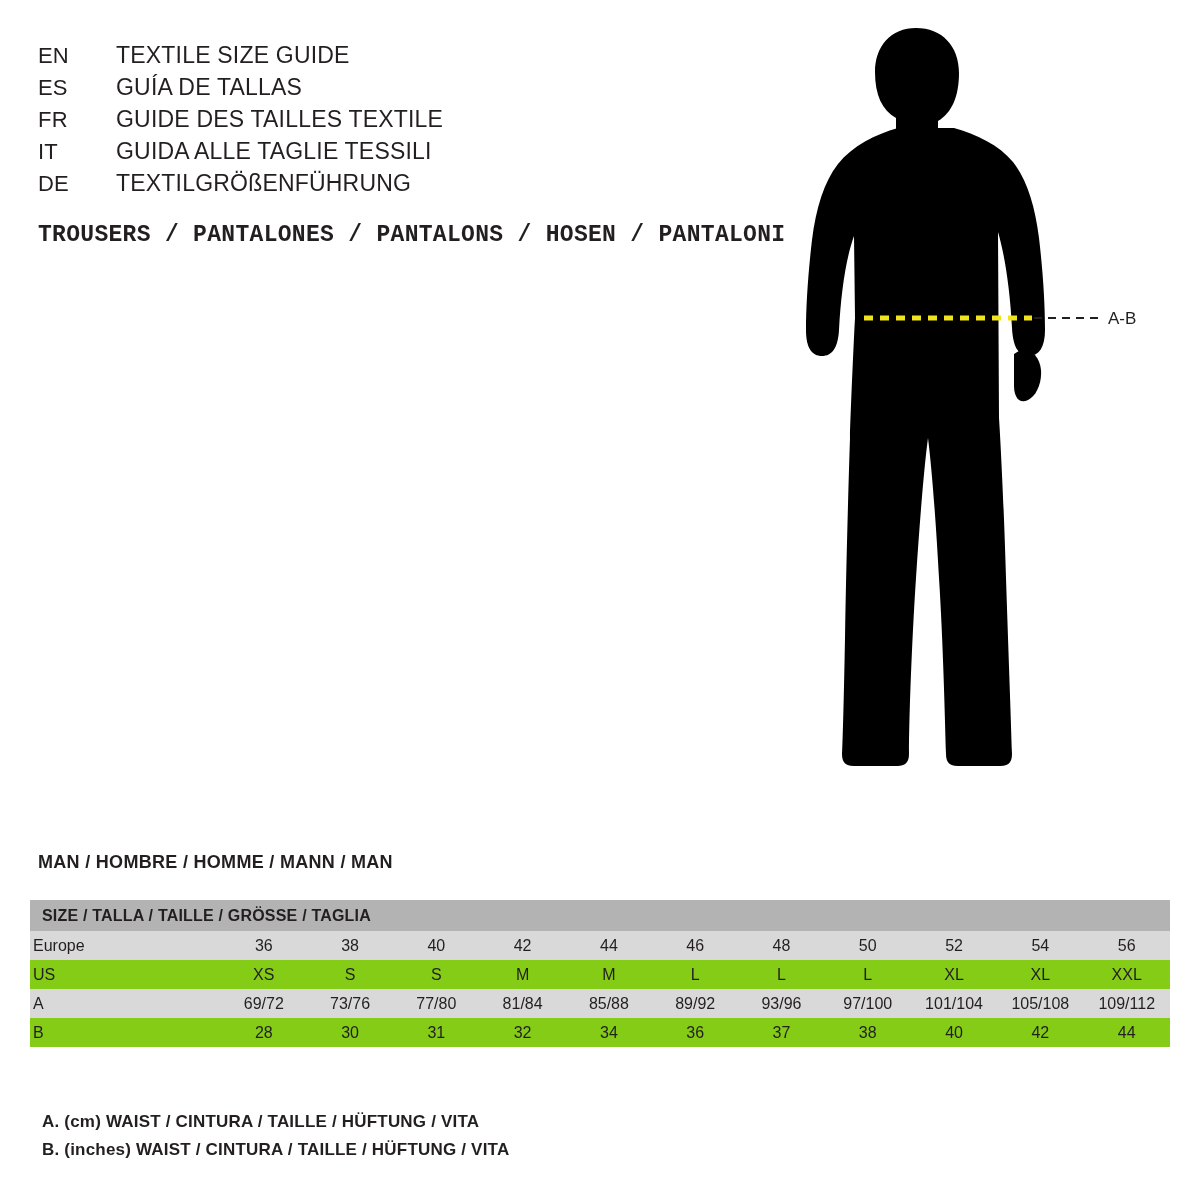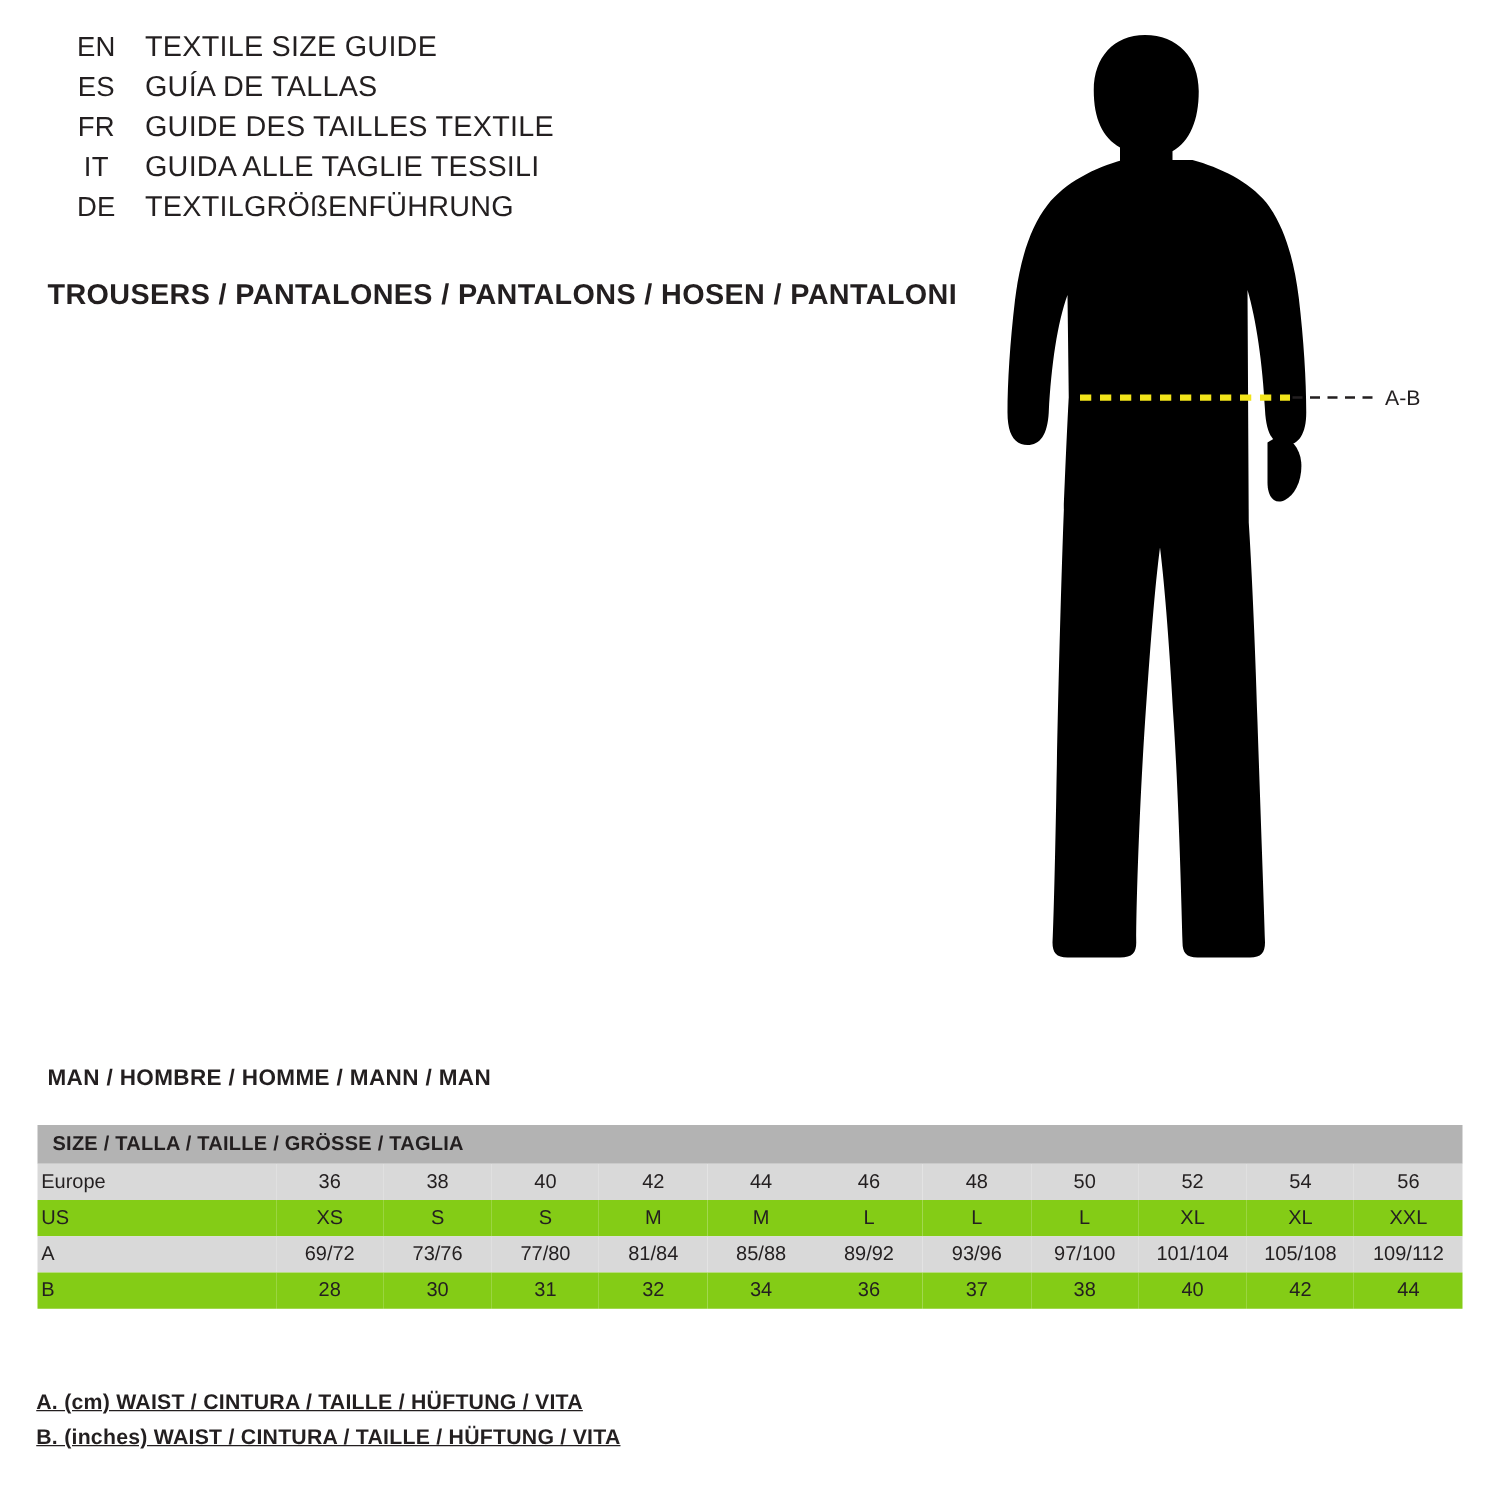--- a/index.html
+++ b/index.html
@@ -18,23 +18,22 @@
   .page {
     position: relative;
     width: 1200px;
     height: 1200px;
   }
 
   
   .lang-block {
     position: absolute;
     left: 38px;
-    top: 24px;
+    top: 42px;
     width: 760px;
-    text-align: center;
   }
   .lang-row {
     display: flex;
     align-items: baseline;
     height: 32px;
   }
   .lang-code {
     width: 78px;
     font-size: 22px;
     letter-spacing: 0.2px;
@@ -48,20 +47,21 @@
   }
   .garment-line {
     position: absolute;
     left: 38px;
     top: 222px;
     font-size: 23px;
     font-weight: bold;
     letter-spacing: 0.3px;
     color: #231f20;
     white-space: nowrap;
+    font-family: Liberation Mono, monospace;
   }
 
   
   .figure-wrap {
     position: absolute;
     left: 756px;
     top: 18px;
     width: 390px;
     height: 780px;
   }
@@ -117,23 +117,22 @@
     background: #84cc16;
   }
   table.size-table td.rowlabel {
     text-align: left;
     padding-left: 3px;
   }
 
   
   .footnotes {
     position: absolute;
-    left: 29px;
+    left: 42px;
     top: 1108px;
-    text-decoration: underline;
   }
   .footnote {
     font-size: 17px;
     font-weight: bold;
     letter-spacing: 0.2px;
     color: #231f20;
     line-height: 28px;
     white-space: nowrap;
   }
 

